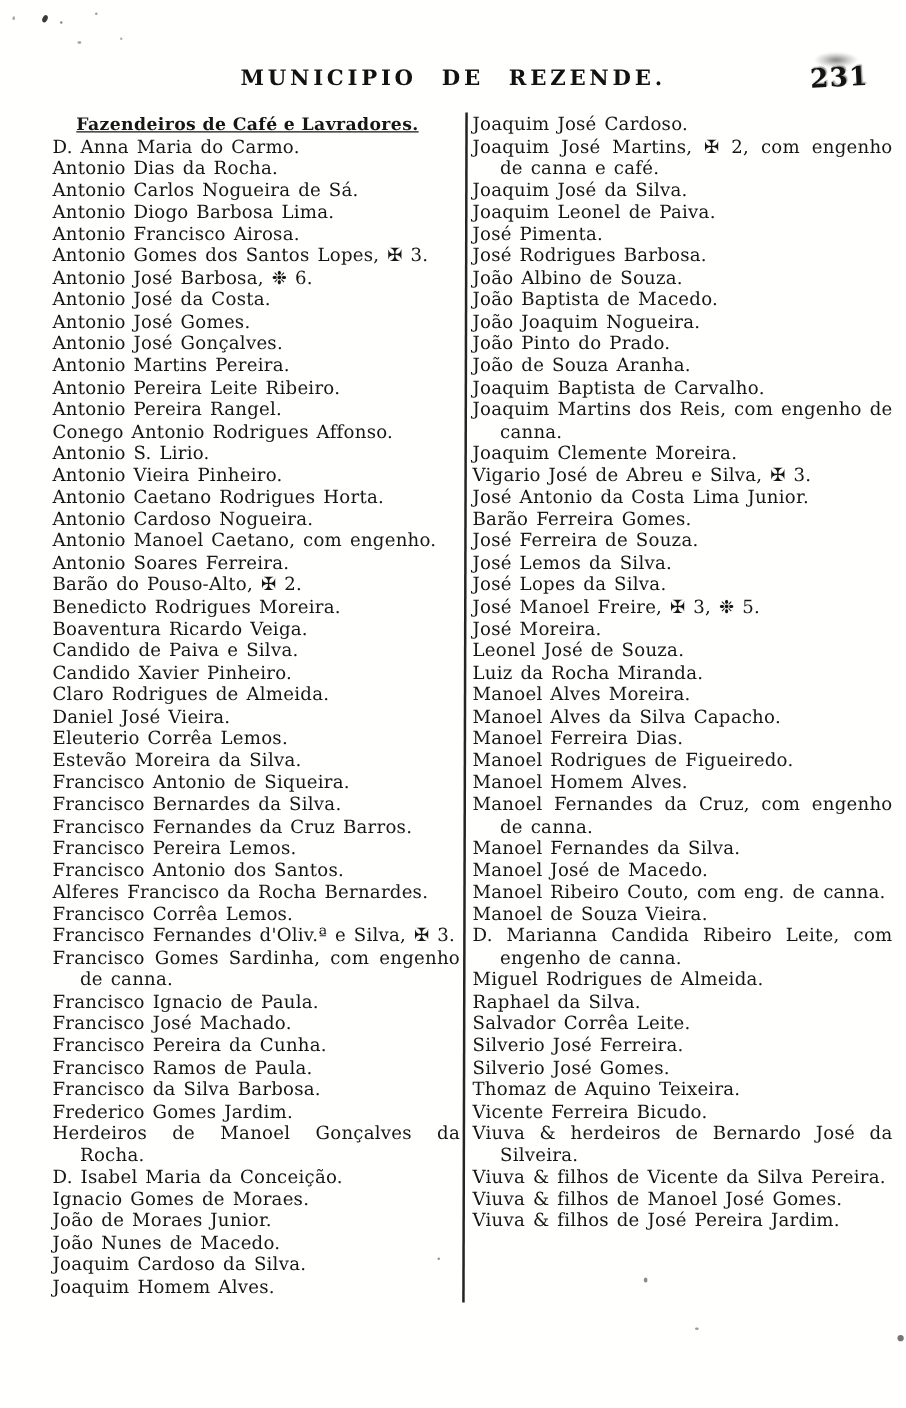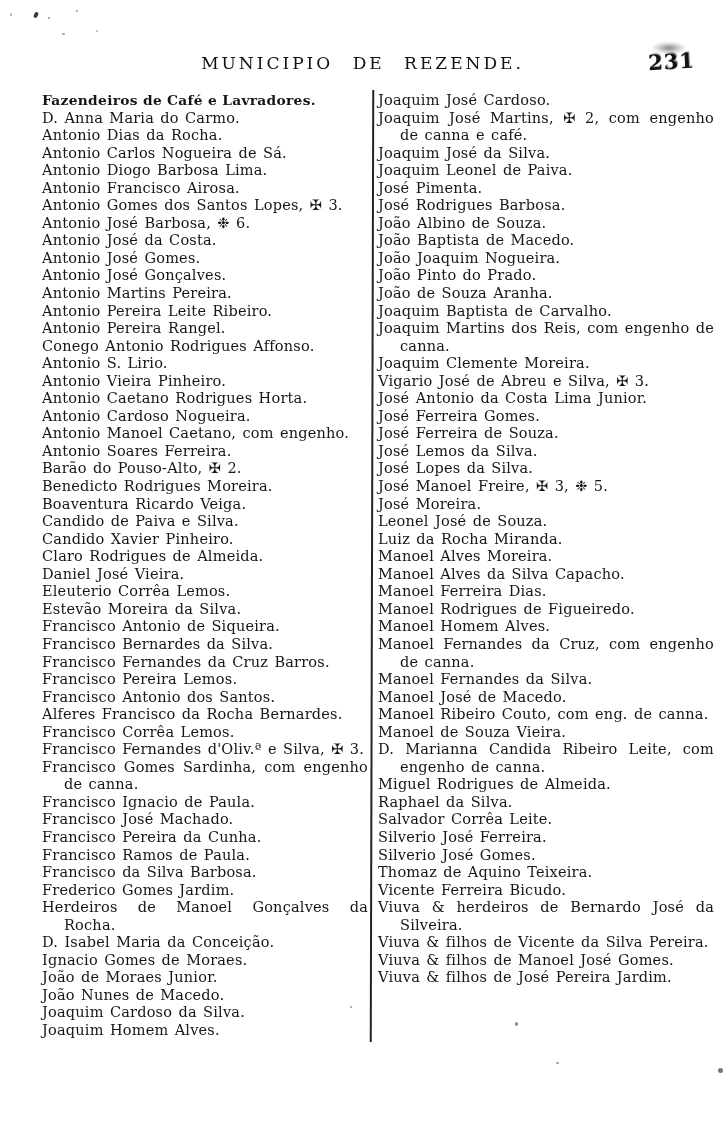--- a/index.html
+++ b/index.html
@@ -16,21 +16,21 @@
     color: #161616;
     overflow: hidden;
   }
   .header-title {
     position: absolute;
     top: 53px;
     left: 0;
     width: 100%;
     text-align: center;
     font-size: 17px;
-    font-weight: normal;
+    font-weight: bold;
     letter-spacing: 3px;
     word-spacing: 11px;
     color: #121212;
   }
   .page-number {
     position: absolute;
     top: 49px;
     left: 648px;
     font-size: 21px;
     font-weight: bold;
@@ -68,24 +68,25 @@
     left: 42px;
     width: 326px;
   }
   .col-right {
     left: 378px;
     width: 336px;
   }
   .col-heading {
     font-weight: bold;
     font-size: 13.8px;
-    text-align: left;
+    text-align: center;
     letter-spacing: 0.3px;
     padding-right: 14px;
     white-space: nowrap;
+    text-decoration: underline;
   }
   .entry {
     padding-left: 22px;
     text-indent: -22px;
     text-align: justify;
     letter-spacing: 0.2px;
     word-spacing: 1.5px;
   }
   .speck {
     position: absolute;
@@ -195,21 +196,21 @@
         <div class="entry">João Albino de Souza.</div>
         <div class="entry">João Baptista de Macedo.</div>
         <div class="entry">João Joaquim Nogueira.</div>
         <div class="entry">João Pinto do Prado.</div>
         <div class="entry">João de Souza Aranha.</div>
         <div class="entry">Joaquim Baptista de Carvalho.</div>
         <div class="entry">Joaquim Martins dos Reis, com engenho de canna.</div>
         <div class="entry">Joaquim Clemente Moreira.</div>
         <div class="entry">Vigario José de Abreu e Silva, ✠ 3.</div>
         <div class="entry">José Antonio da Costa Lima Junior.</div>
-        <div class="entry">José Ferreira Gomes.</div>
+        <div class="entry">Barão Ferreira Gomes.</div>
         <div class="entry">José Ferreira de Souza.</div>
         <div class="entry">José Lemos da Silva.</div>
         <div class="entry">José Lopes da Silva.</div>
         <div class="entry">José Manoel Freire, ✠ 3, ❉ 5.</div>
         <div class="entry">José Moreira.</div>
         <div class="entry">Leonel José de Souza.</div>
         <div class="entry">Luiz da Rocha Miranda.</div>
         <div class="entry">Manoel Alves Moreira.</div>
         <div class="entry">Manoel Alves da Silva Capacho.</div>
         <div class="entry">Manoel Ferreira Dias.</div>

